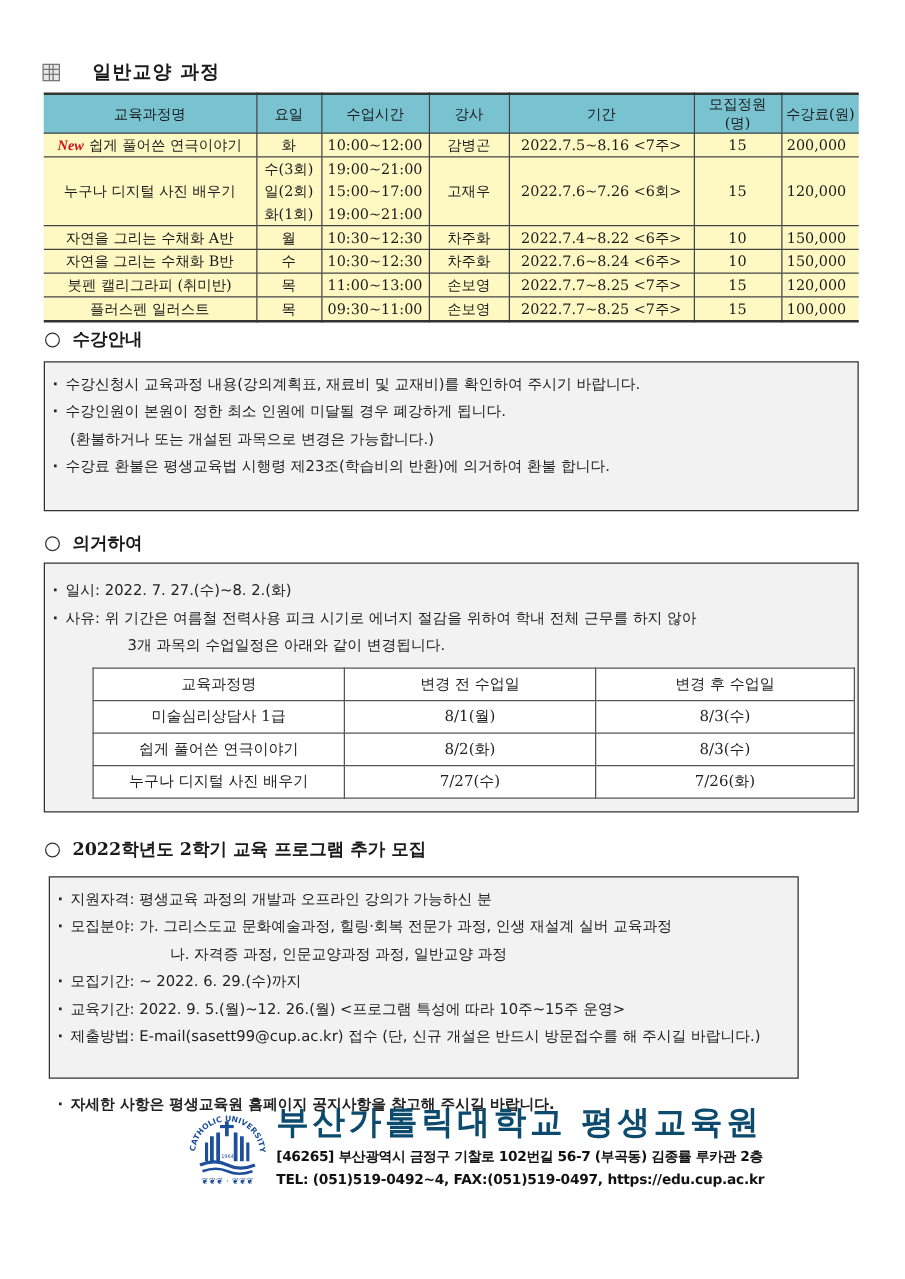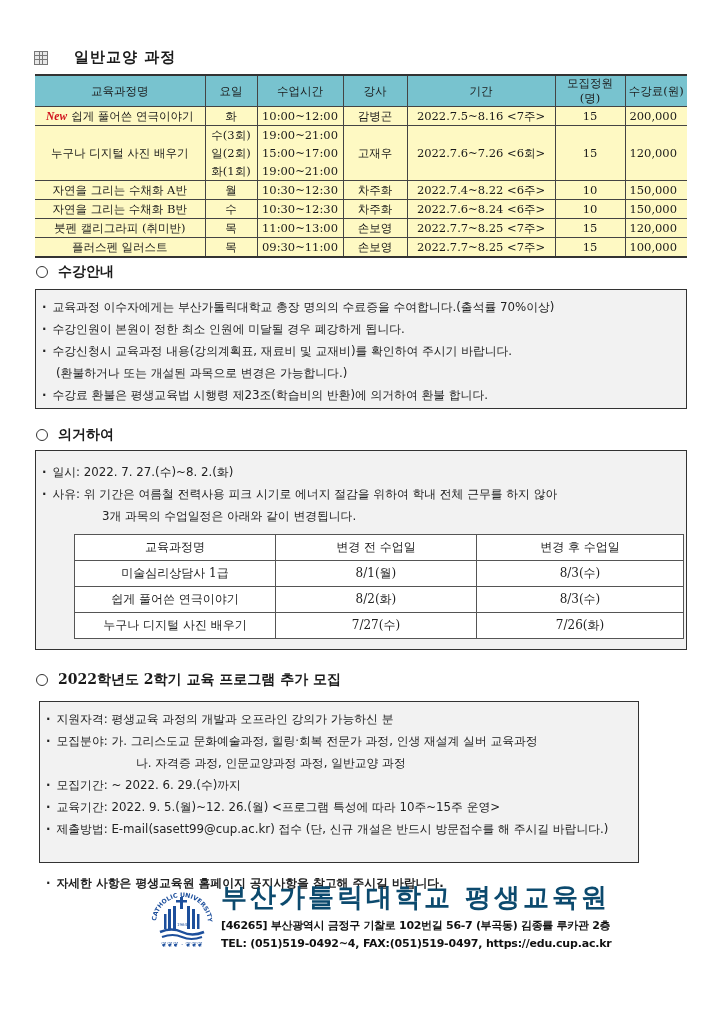--- a/index.html
+++ b/index.html
@@ -163,23 +163,22 @@
       <td class="num">100,000</td>
     </tr>
   </tbody>
 </table>
 
 <div class="abs sec-head" style="top:263px;">
   <span class="circle-icon"></span>
   <span>수강안내</span>
 </div>
 <div class="abs box" style="left:35px; top:289px; width:652px; height:120px; padding:6px 0 0 6px;">
-  <div class="line bullet">교육과정 이수자에게는 부산가톨릭대학교 총장 명의의 수료증을 수여합니다.(출석률 70%이상)</div>
+  <div class="line bullet">수강신청시 교육과정 내용(강의계획표, 재료비 및 교재비)를 확인하여 주시기 바랍니다.</div>
   <div class="line bullet">수강인원이 본원이 정한 최소 인원에 미달될 경우 폐강하게 됩니다.</div>
-  <div class="line bullet">수강신청시 교육과정 내용(강의계획표, 재료비 및 교재비)를 확인하여 주시기 바랍니다.</div>
   <div class="line indent1">(환불하거나 또는 개설된 과목으로 변경은 가능합니다.)</div>
   <div class="line bullet">수강료 환불은 평생교육법 시행령 제23조(학습비의 반환)에 의거하여 환불 합니다.</div>
 </div>
 
 <div class="abs sec-head" style="top:426px;">
   <span class="circle-icon"></span>
   <span>의거하여</span>
 </div>
 <div class="abs box" style="left:35px; top:450px; width:652px; height:200px; padding:10px 0 0 6px;">
   <div class="line bullet">일시: 2022. 7. 27.(수)~8. 2.(화)</div>

